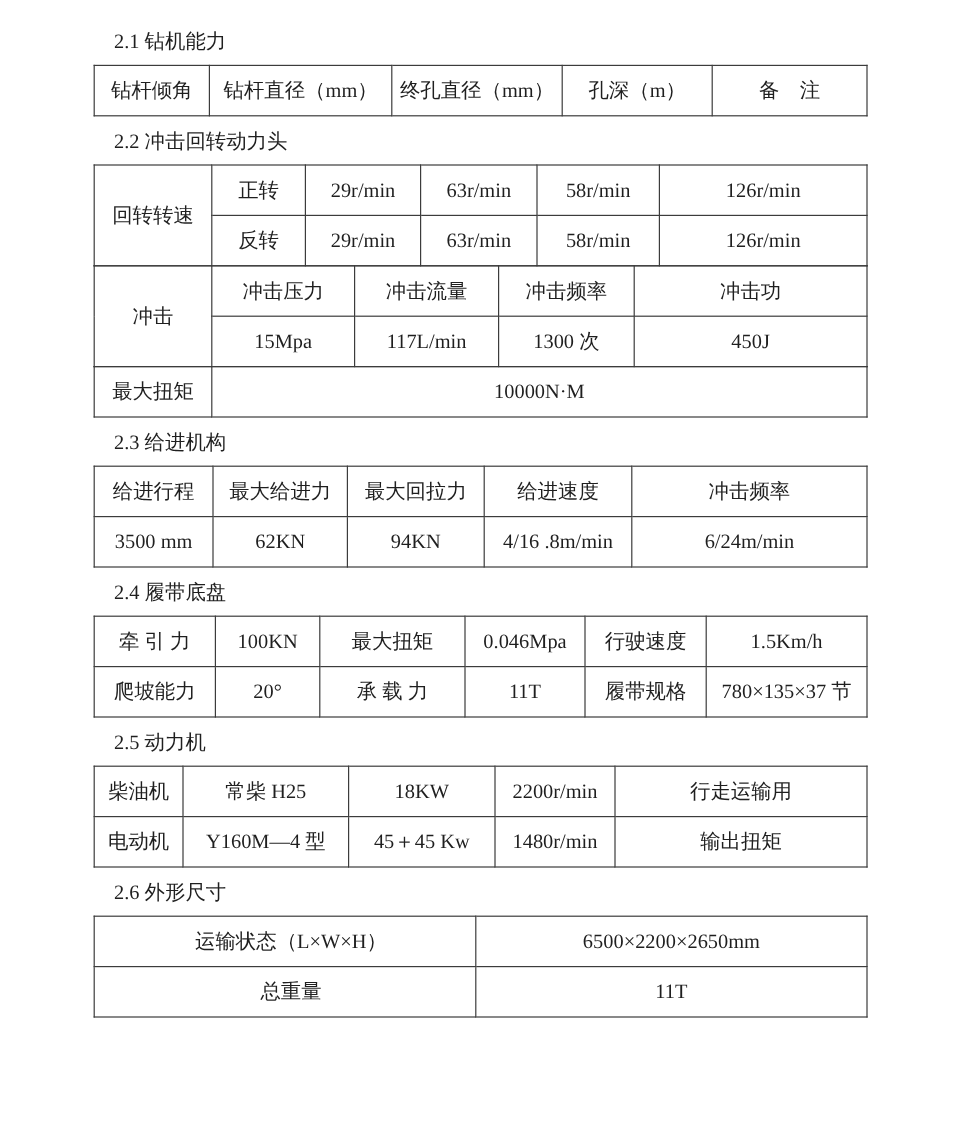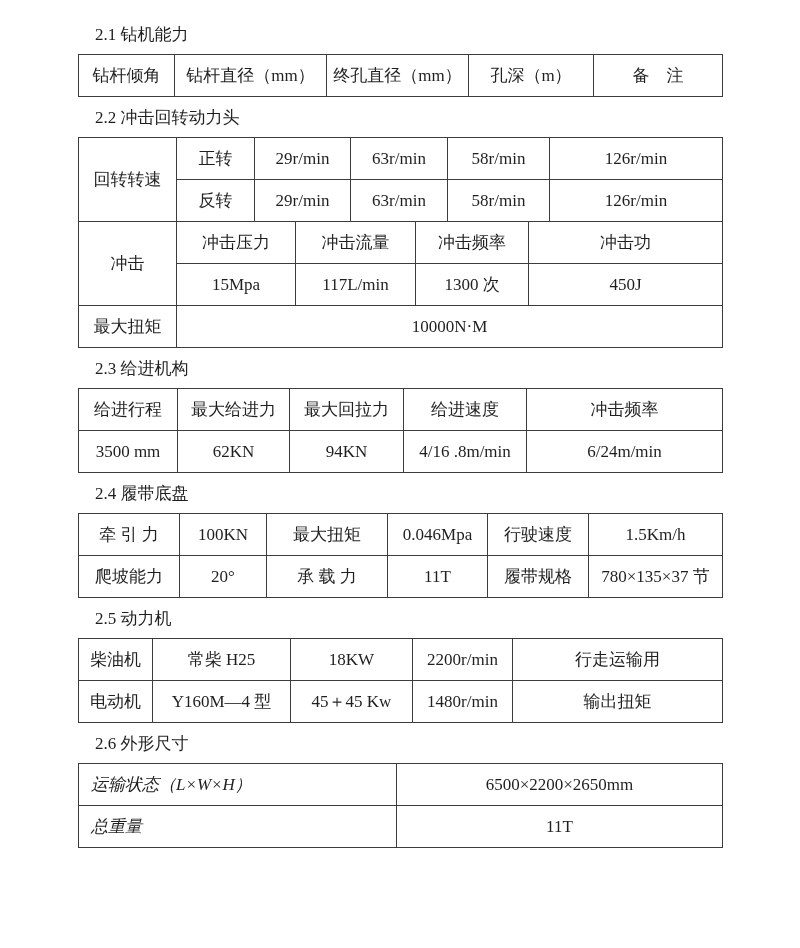--- a/index.html
+++ b/index.html
@@ -35,23 +35,22 @@
     height: 41px;
     text-align: center;
     vertical-align: middle;
     font-size: 17px;
     padding: 0 2px;
     overflow: hidden;
     white-space: nowrap;
   }
   .band { margin-top: -1px; }
   table.spec td.left {
-    text-align: left;
+    text-align: center;
     padding-left: 12px;
-    font-style: italic;
   }
 </style>
 </head>
 <body>
 
 <div class="doc">
 
   <div class="sec-title">2.1 钻机能力</div>
   <table class="spec">
     <colgroup>

